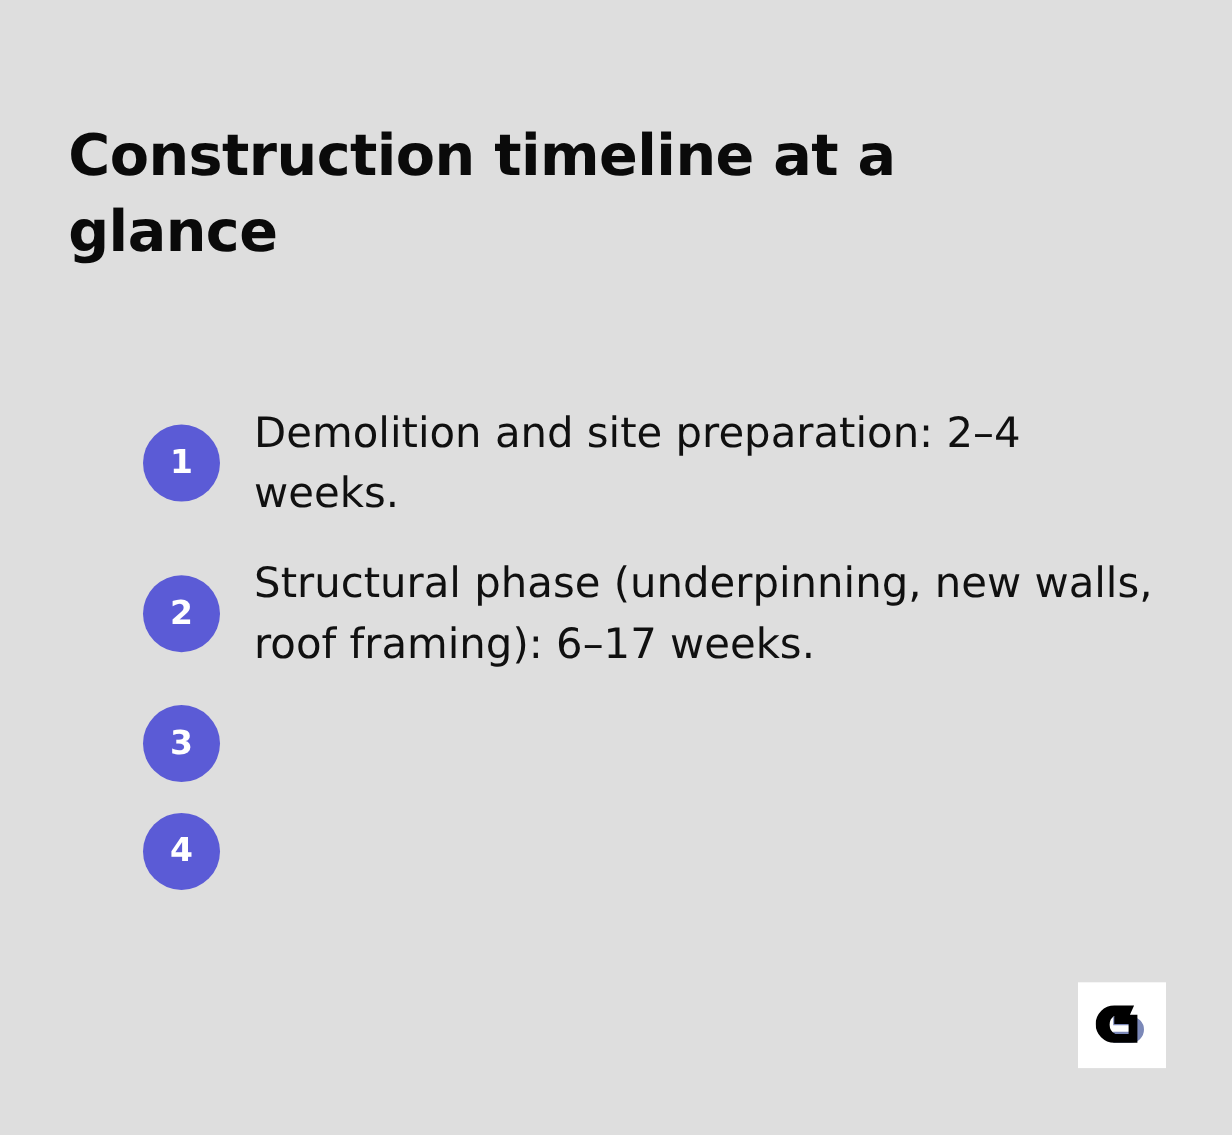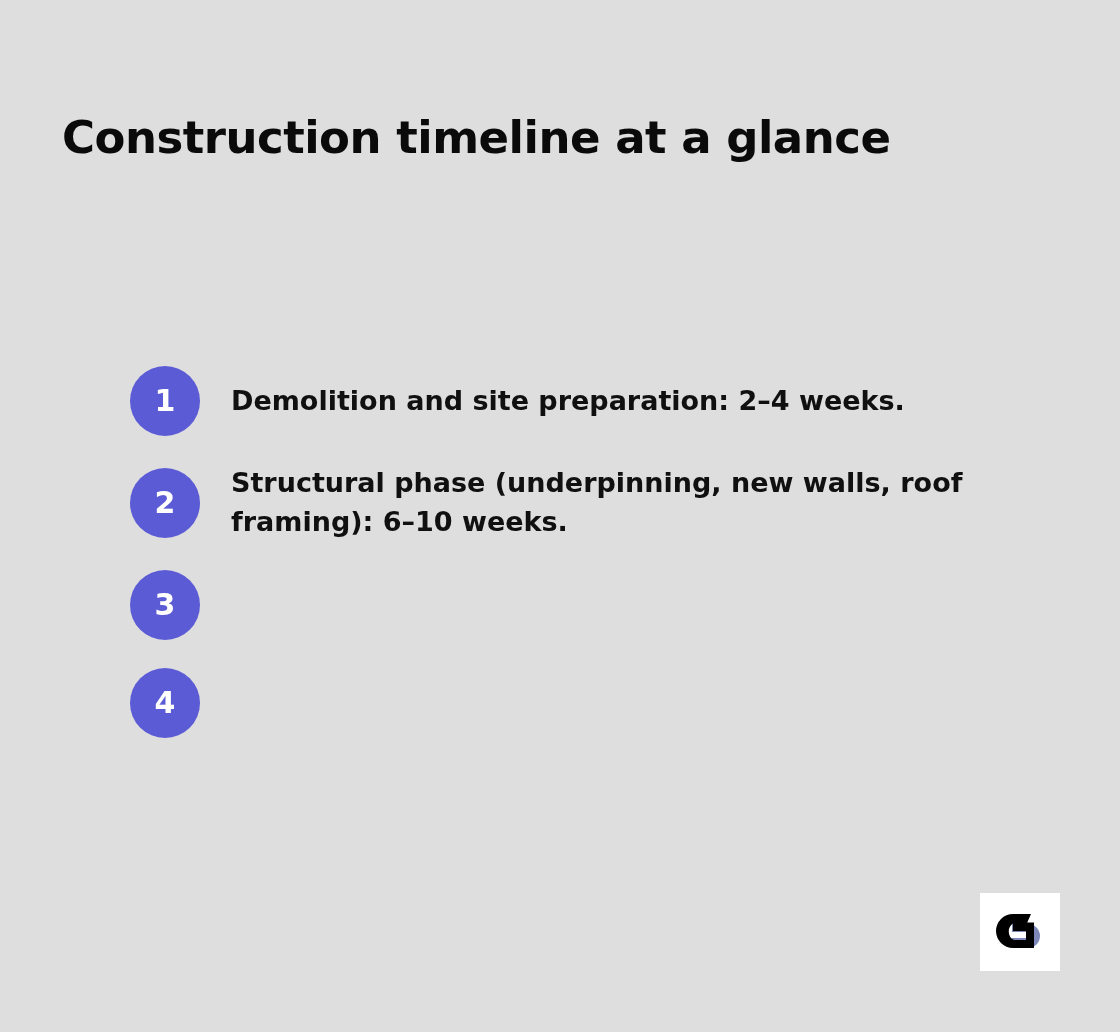--- a/index.html
+++ b/index.html
@@ -22,21 +22,21 @@
     box-sizing: border-box;
   }
 
   
   .title {
     position: absolute;
     left: 62px;
     top: 108px;
     width: 880px;
     font-family: "DejaVu Sans", "Liberation Sans", sans-serif;
-    font-size: 45px;
+    font-size: 52px;
     font-weight: bold;
     line-height: 1.32;
     letter-spacing: -0.5px;
     color: #0a0a0a;
     margin: 0;
   }
 
   
   .steps {
     position: absolute;
@@ -66,24 +66,24 @@
     font-weight: bold;
     display: flex;
     align-items: center;
     justify-content: center;
     line-height: 1;
     user-select: none;
   }
 
   .step-text {
     margin-left: 31px;
-    font-size: 27px;
+    font-size: 38px;
     line-height: 1.44;
     color: #101010;
-    font-weight: bold;
+    font-weight: normal;
     max-width: 830px;
   }
 
   
   .logo-tile {
     position: absolute;
     left: 980px;
     top: 893px;
     width: 80px;
     height: 78px;
@@ -107,21 +107,21 @@
 
   <ul class="steps">
 
     <li class="step">
       <span class="step-badge">1</span>
       <span class="step-text">Demolition and site preparation: 2–4 weeks.</span>
     </li>
 
     <li class="step">
       <span class="step-badge">2</span>
-      <span class="step-text">Structural phase (underpinning, new walls, roof framing): 6–10 weeks.</span>
+      <span class="step-text">Structural phase (underpinning, new walls, roof framing): 6–17 weeks.</span>
     </li>
 
     <li class="step">
       <span class="step-badge">3</span>
     </li>
 
     <li class="step">
       <span class="step-badge">4</span>
     </li>
 

